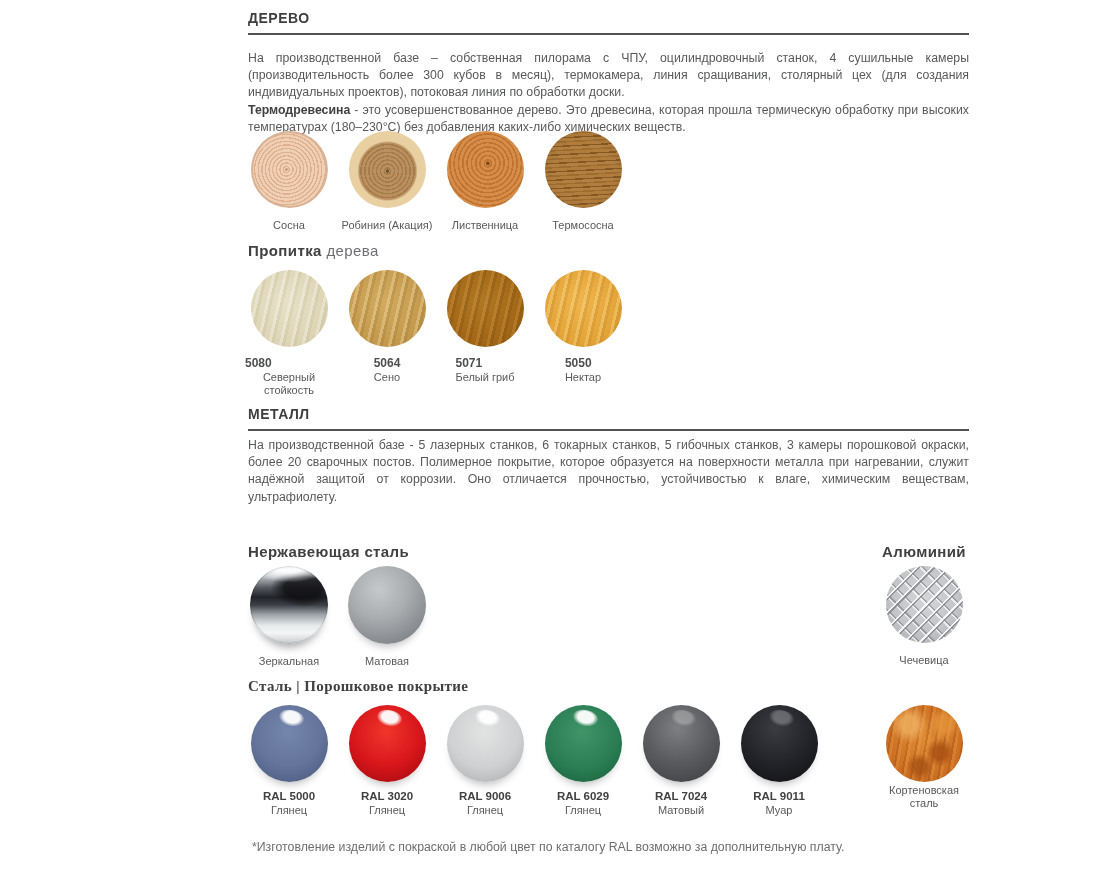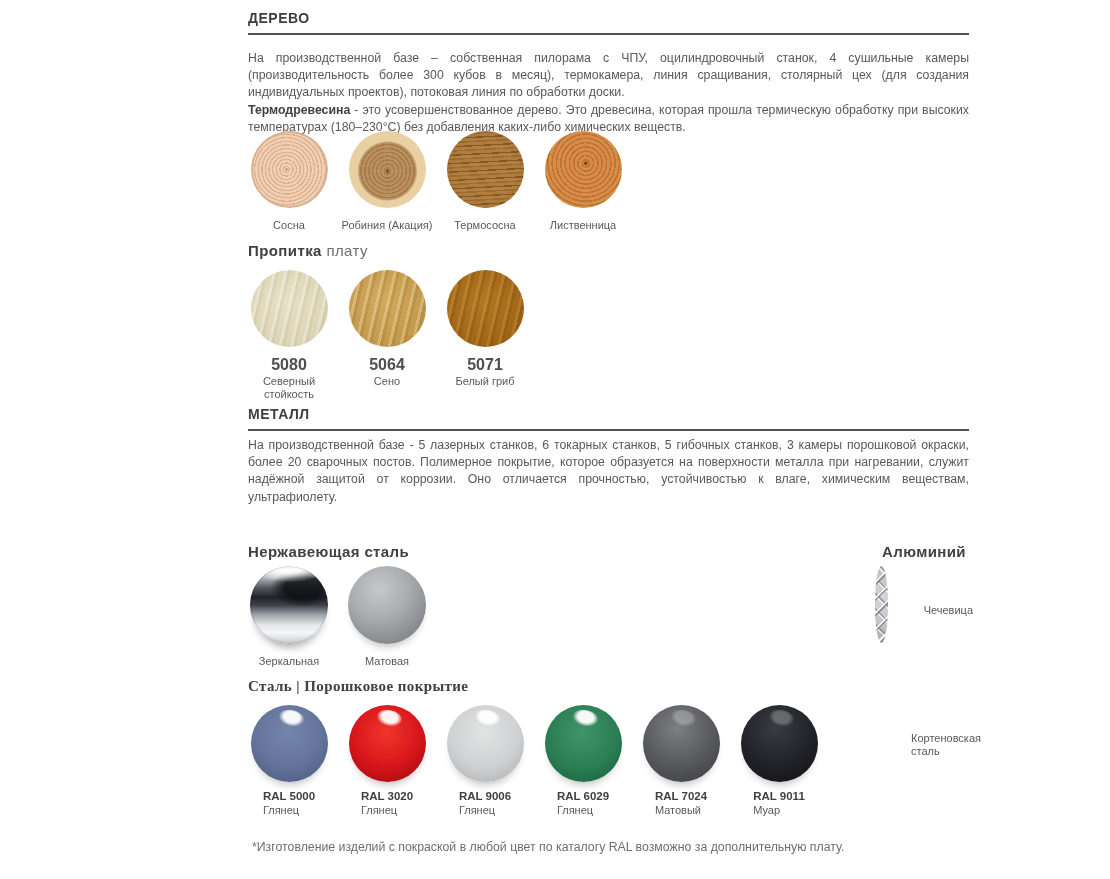--- a/index.html
+++ b/index.html
@@ -25,34 +25,34 @@
              text-align:justify;}
   .body-text p{margin:0;}
   .wood-text{top:50px;}
   .metal-text{top:437px;}
   .term{font-weight:700;color:#414042;}
   .footnote{left:252px;top:840px;width:721px;font-size:12.3px;color:#6d6e71;}
 
   
   .sw-row{left:240px;display:flex;}
   .sw-col{width:98px;display:flex;flex-direction:column;align-items:center;margin:0;}
-  .side-col{width:98px;display:flex;align-items:center;margin:0;gap:36px;}
+  .side-col{width:98px;display:flex;flex-direction:column;align-items:center;margin:0;}
   .wood-row{top:131px;}
   .impregnation-row{top:270px;}
   .stainless-row{top:566px;}
   .aluminum-col{left:875px;top:566px;}
   .ral-row{top:705px;}
   .corten-col{left:875px;top:705px;}
 
   .sw-label{margin-top:11px;font-size:11px;color:#58595b;text-align:right;line-height:13px;
             max-width:96px;}
-  .sw-code{margin-top:9px;font-size:16px;font-weight:600;color:#4d4e50;text-align:center;}
+  .sw-code{margin-top:9px;font-size:12px;font-weight:600;color:#4d4e50;}
   .sw-name{margin-top:1px;font-size:11px;color:#58595b;text-align:center;line-height:13px;max-width:88px;}
   .ral-code{margin-top:8px;font-size:11.5px;font-weight:700;color:#414042;text-align:right;}
-  .ral-finish{margin-top:2px;font-size:11px;color:#58595b;line-height:13px;max-width:92px;}
+  .ral-finish{margin-top:2px;font-size:11px;color:#58595b;text-align:center;line-height:13px;max-width:92px;}
 
   
   .swatch{width:77px;height:77px;border-radius:50%;}
   .ball{width:77px;height:77px;border-radius:50%;position:relative;
         box-shadow:0 7px 8px -5px rgba(0,0,0,.28);}
   .ball-lg{width:78px;height:78px;}
 
   
   .sw-pine{
     background:
@@ -138,32 +138,32 @@
   <div class="abs sw-row wood-row">
     <figure class="sw-col">
       <div class="swatch sw-pine"></div>
       <figcaption class="sw-label">Сосна</figcaption>
     </figure>
     <figure class="sw-col">
       <div class="swatch sw-robinia"></div>
       <figcaption class="sw-label">Робиния (Акация)</figcaption>
     </figure>
     <figure class="sw-col">
+      <div class="swatch sw-larch"></div>
+      <figcaption class="sw-label">Лиственница</figcaption>
+    </figure>
+    <figure class="sw-col">
       <div class="swatch sw-thermo"></div>
       <figcaption class="sw-label">Термососна</figcaption>
     </figure>
-    <figure class="sw-col">
-      <div class="swatch sw-larch"></div>
-      <figcaption class="sw-label">Лиственница</figcaption>
-    </figure>
   </div>
 
   <h2 class="abs sub-heading impregnation-heading">
     <span>Пропитка</span>
-    <span class="sh-light">плату</span>
+    <span class="sh-light">дерева</span>
   </h2>
 
   <div class="abs sw-row impregnation-row">
     <figure class="sw-col">
       <div class="swatch sw-5080"></div>
       <figcaption>
         <div class="sw-code">5080</div>
         <div class="sw-name">Северный стойкость</div>
       </figcaption>
     </figure>
@@ -172,20 +172,27 @@
       <figcaption>
         <div class="sw-code">5064</div>
         <div class="sw-name">Сено</div>
       </figcaption>
     </figure>
     <figure class="sw-col">
       <div class="swatch sw-5071"></div>
       <figcaption>
         <div class="sw-code">5071</div>
         <div class="sw-name">Белый гриб</div>
+      </figcaption>
+    </figure>
+    <figure class="sw-col">
+      <div class="swatch sw-5050"></div>
+      <figcaption>
+        <div class="sw-code">5050</div>
+        <div class="sw-name">Нектар</div>
       </figcaption>
     </figure>
   </div>
 
   <header class="abs section-header metal-header">
     <h1 class="section-title">МЕТАЛЛ</h1>
   </header>
 
   <div class="abs body-text metal-text">
     <p>На производственной базе - 5 лазерных станков, 6 токарных станков, 5 гибочных станков, 3 камеры порошковой окраски, более 20 сварочных постов. Полимерное покрытие, которое образуется на поверхности металла при нагревании, служит надёжной защитой от коррозии. Оно отличается прочностью, устойчивостью к влаге, химическим веществам, ультрафиолету.</p>

